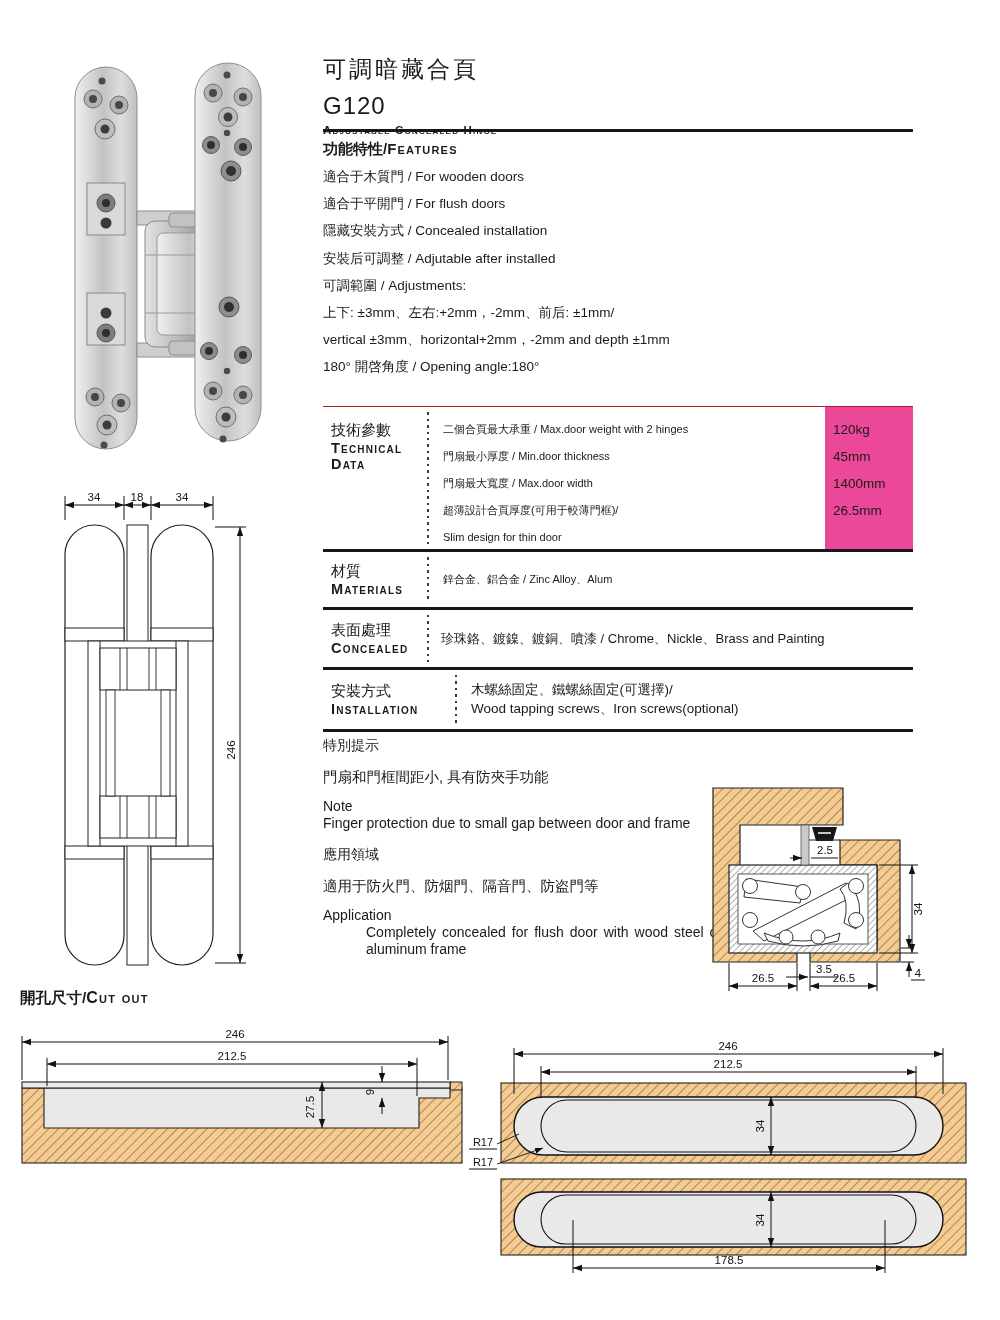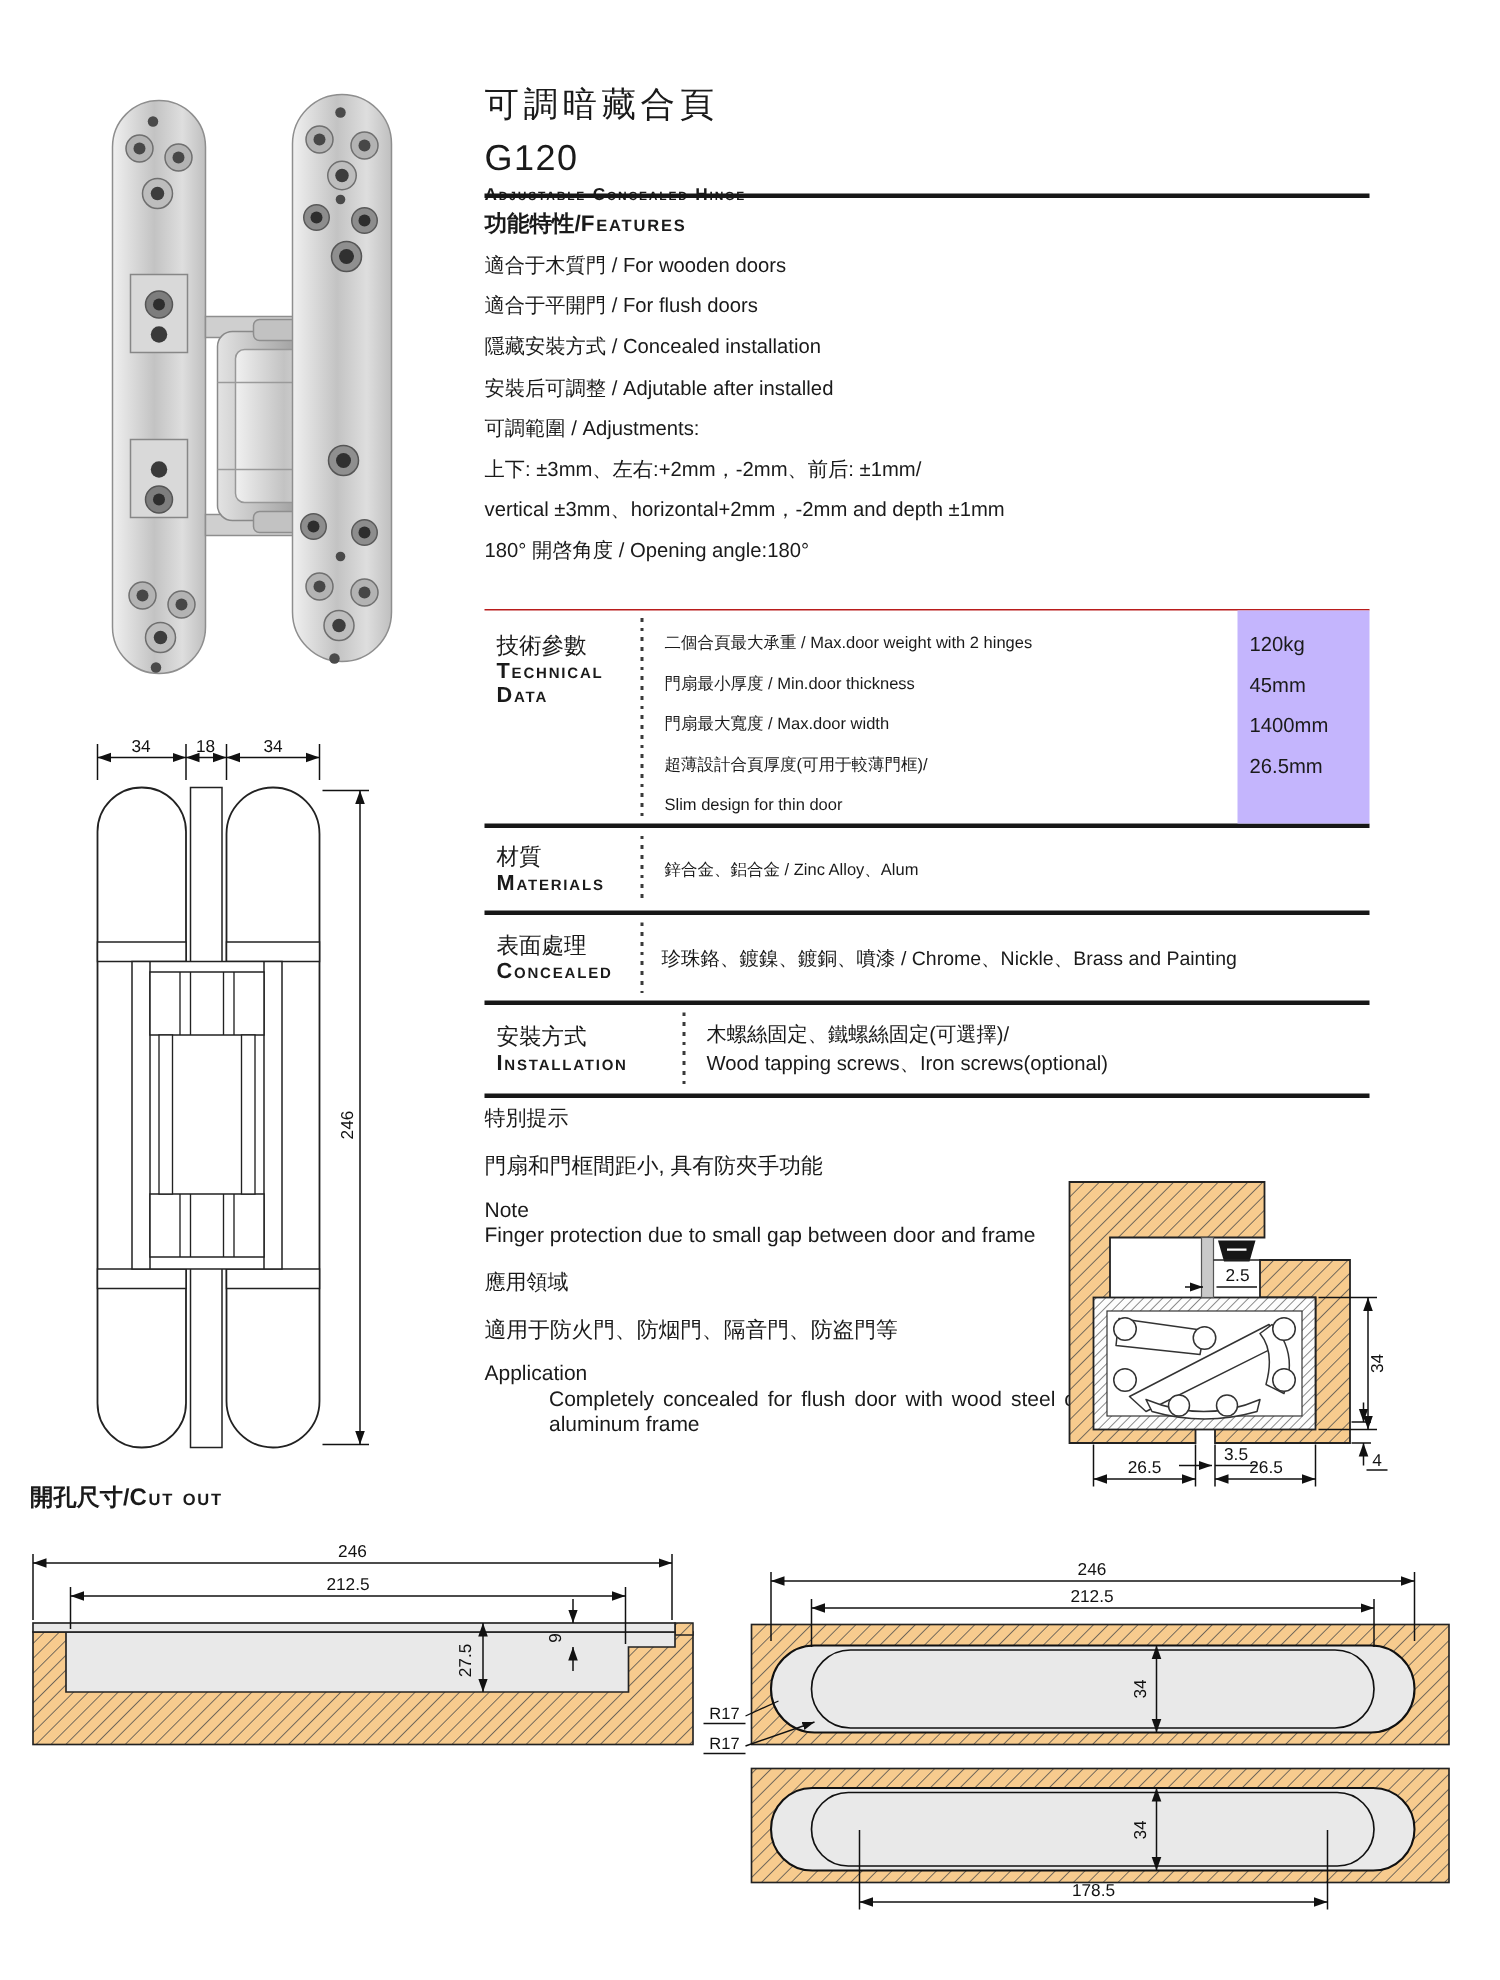--- a/index.html
+++ b/index.html
@@ -28,21 +28,21 @@
   .lbl { width:104px; padding-left:8px; flex:none; display:flex; flex-direction:column; }
   .lbl-cn { font-size:15px; }
   .lbl-en { font-size:14.5px; }
   .vdots { width:2px; flex:none;
     background-image:repeating-linear-gradient(to bottom,#3a3a3a 0 2.5px,transparent 2.5px 6.5px);
     margin:5px 0; }
   .cnt { flex:1; font-size:11px; }
   #r-tech { height:145px; }
   #r-tech .lbl { padding-top:14px; }
   #r-tech .cnt { padding:9px 0 0 14px; line-height:27px; }
-  .vals { width:88px; flex:none; background:#c4b5fd; padding:9px 0 0 8px; line-height:27px; font-size:13.5px; }
+  .vals { width:88px; flex:none; background:#ec4899; padding:9px 0 0 8px; line-height:27px; font-size:13.5px; }
   #r-mat { height:58px; }
   #r-fin { height:60px; }
   #r-ins { height:62px; }
   .vcenter { justify-content:center; }
   .cnt-center { display:flex; align-items:center; padding-left:14px; }
   #r-fin .cnt-center { font-size:13px; padding-left:12px; }
   #r-ins .lbl { width:132px; }
   #r-ins .cnt { padding:10px 0 0 14px; line-height:19px; font-size:13.5px; }
 
   

